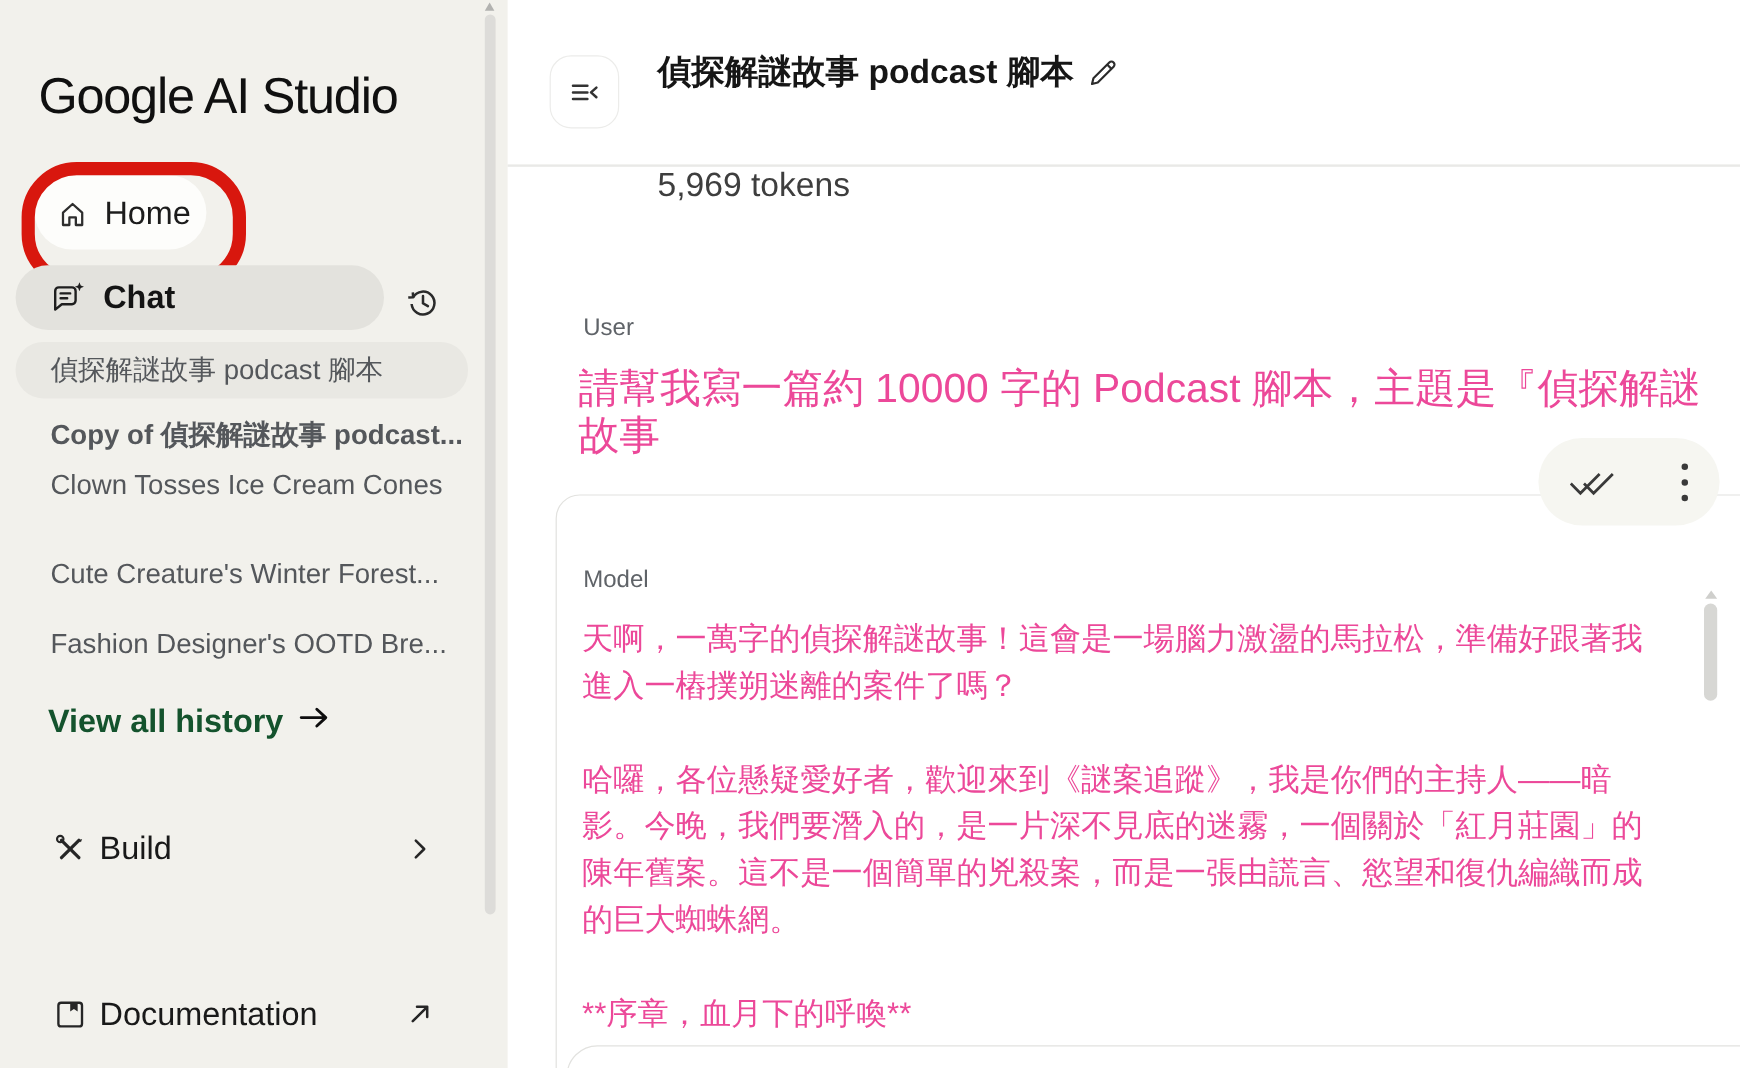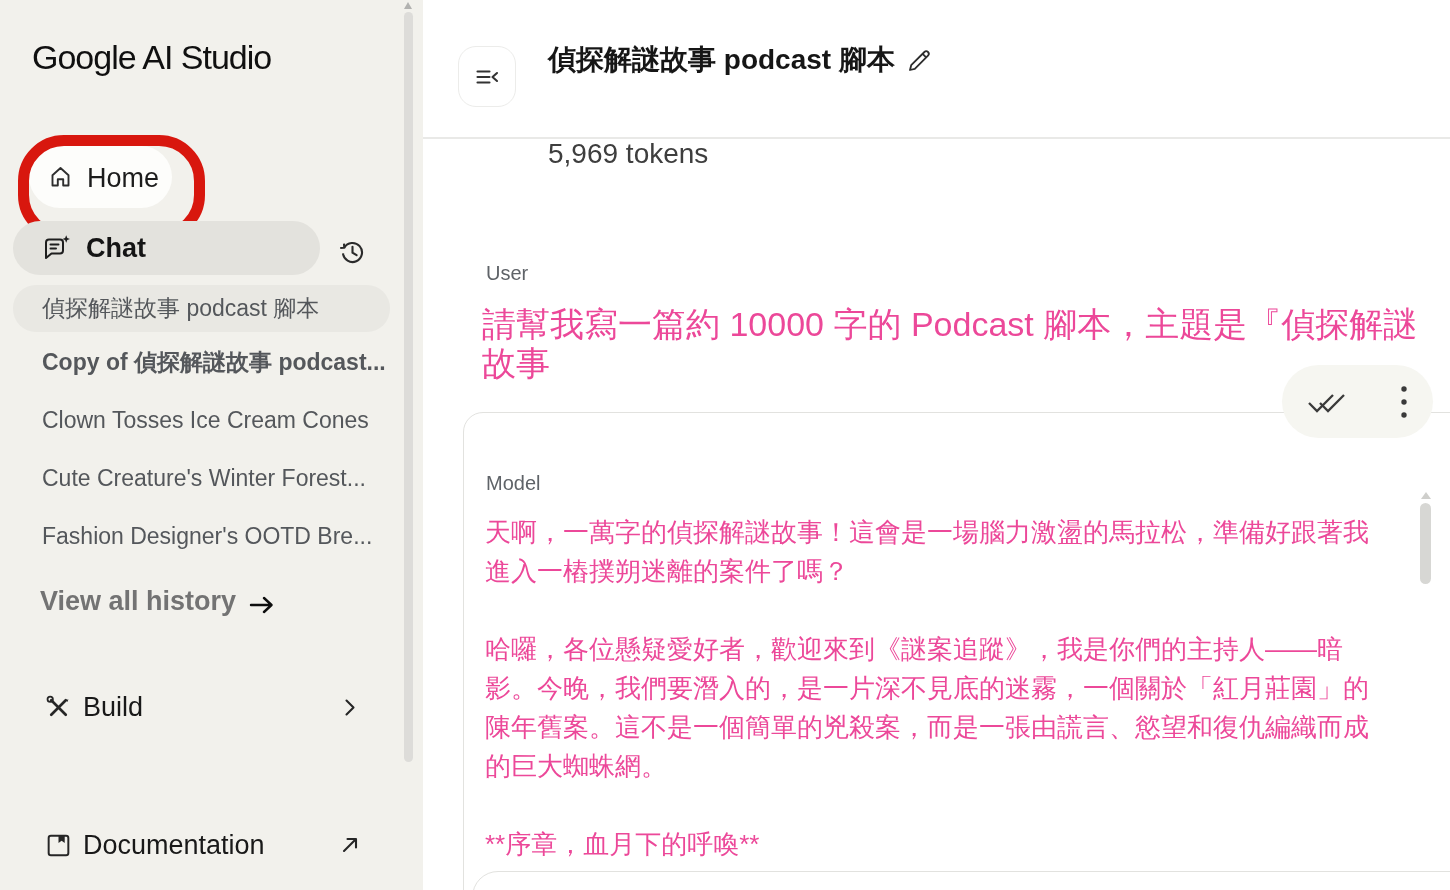--- a/index.html
+++ b/index.html
@@ -2,32 +2,32 @@
 <html><head>
 <meta charset="utf-8">
 <style>
   html,body{margin:0;padding:0;background:#fff;}
   .page{
     position:relative;width:1450px;height:890px;overflow:hidden;background:#ffffff;
     font-family:"Liberation Sans","DejaVu Sans",sans-serif;color:#1f1f1f;
   }
   
   .sidebar{position:absolute;left:0;top:0;width:423px;height:890px;background:#f2f1ec;}
-  .brand{position:absolute;left:32px;top:38px;font-size:34px;font-weight:500;letter-spacing:-1px;color:#101010;white-space:nowrap;}
+  .brand{position:absolute;left:32px;top:56px;font-size:42px;font-weight:500;letter-spacing:-1px;color:#101010;white-space:nowrap;}
   .home-halo{position:absolute;left:29px;top:146px;width:143px;height:62px;border-radius:31px;background:#fdfdfb;}
-  .home-row{position:absolute;left:47px;top:163px;display:flex;align-items:flex-start;gap:13px;cursor:pointer;}
+  .home-row{position:absolute;left:47px;top:163px;display:flex;align-items:center;gap:13px;cursor:pointer;}
   .home-label{font-size:27px;font-weight:500;color:#1c1c1c;}
   .annotation-ring{position:absolute;left:18px;top:135px;width:165px;height:84px;border:11px solid #d8170e;border-radius:46px;box-sizing:content-box;pointer-events:none;}
   .chat-pill{position:absolute;left:13px;top:221px;width:307px;height:54px;border-radius:27px;background:#e3e2dd;display:flex;align-items:center;gap:14px;padding-left:29px;box-sizing:border-box;cursor:pointer;}
   .chat-label{font-size:27px;font-weight:600;color:#141414;}
   .history-btn{position:absolute;left:331px;top:231px;width:42px;height:42px;display:flex;align-items:center;justify-content:center;cursor:pointer;border-radius:21px;}
   .hist-item-selected{position:absolute;left:13px;top:285px;width:377px;height:47px;border-radius:23px;background:#e9e8e3;display:flex;align-items:center;padding-left:29px;box-sizing:border-box;cursor:pointer;}
   .hist-text{font-size:23px;color:#54575b;white-space:nowrap;}
   .hist-item{position:absolute;left:42px;height:30px;display:flex;align-items:center;cursor:pointer;}
-  .view-all{position:absolute;left:40px;top:586px;display:flex;align-items:flex-end;gap:12px;font-size:27px;font-weight:600;color:#737373;cursor:pointer;}
+  .view-all{position:absolute;left:40px;top:586px;display:flex;align-items:flex-start;gap:12px;font-size:27px;font-weight:600;color:#14532d;cursor:pointer;}
   .nav-row{position:absolute;left:0;width:422px;height:48px;display:flex;align-items:center;cursor:pointer;}
   .nav-row .nicon{position:absolute;left:44px;}
   .nav-row .nlabel{position:absolute;left:83px;font-size:27px;font-weight:500;color:#191919;}
   .nav-row .trail{position:absolute;left:337px;}
   .sb-scroll-thumb{position:absolute;left:404px;top:12px;width:9px;height:750px;border-radius:5px;background:#dddcd9;cursor:pointer;}
   .sb-scroll-arrow{position:absolute;left:404px;top:2px;width:0;height:0;border-left:4.5px solid transparent;border-right:4.5px solid transparent;border-bottom:7px solid #b2b2b0;cursor:pointer;}
   
   .collapse-btn{position:absolute;left:458px;top:46px;width:58px;height:61px;border:1.5px solid #ececea;border-radius:18px;background:#fff;display:flex;align-items:center;justify-content:center;cursor:pointer;box-sizing:border-box;}
   .chat-title{position:absolute;left:548px;top:41px;font-size:28px;font-weight:700;color:#161616;white-space:nowrap;}
   .edit-btn{position:absolute;left:900px;top:42px;width:38px;height:38px;display:flex;align-items:center;justify-content:center;cursor:pointer;border-radius:19px;}
@@ -83,21 +83,21 @@
         </svg>
       </span>
     </div>
 
     <div class="hist-item-selected">
       <span class="hist-text">偵探解謎故事 podcast 腳本</span>
     </div>
     <div class="hist-item" style="top:347px;font-weight:bold;">
       <span class="hist-text">Copy of 偵探解謎故事 podcast...</span>
     </div>
-    <div class="hist-item" style="top:405px;">
+    <div class="hist-item" style="top:389px;">
       <span class="hist-text">Clown Tosses Ice Cream Cones</span>
     </div>
     <div class="hist-item" style="top:463px;">
       <span class="hist-text">Cute Creature's Winter Forest...</span>
     </div>
     <div class="hist-item" style="top:521px;">
       <span class="hist-text">Fashion Designer's OOTD Bre...</span>
     </div>
 
     <div class="view-all">

